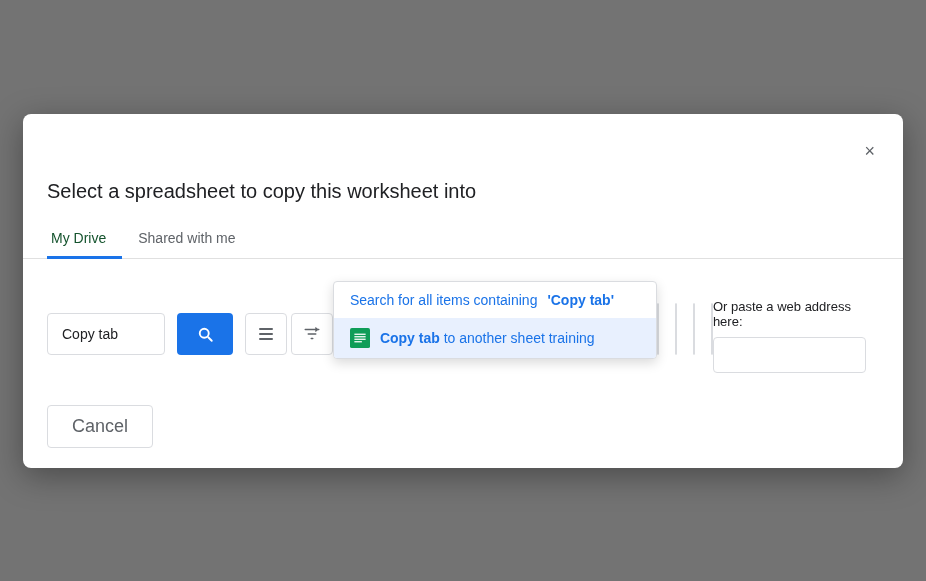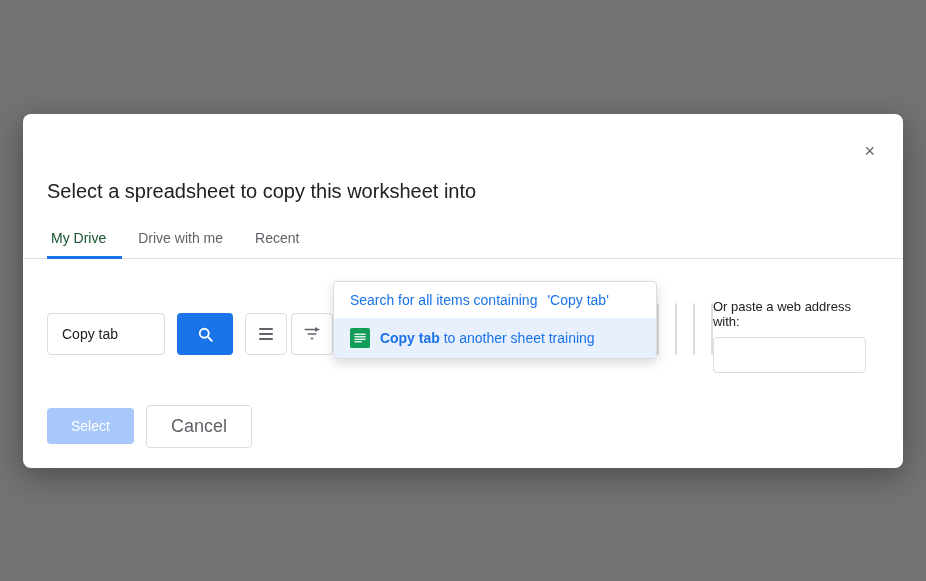--- a/index.html
+++ b/index.html
@@ -175,21 +175,21 @@
       display: flex;
       align-items: center;
       gap: 10px;
     }
 
     .dropdown-item.search-all {
       color: #1a73e8;
     }
 
     .dropdown-item.search-all span.query {
-      font-weight: 400;
+      font-weight: 700;
       text-align: right;
     }
 
     .dropdown-item.result {
       background: #e8f0fe;
       color: #1a73e8;
     }
 
     .dropdown-item.result .item-name-bold {
       font-weight: 700;
@@ -298,24 +298,21 @@
   <div class="modal-header">
     <h2 class="modal-title">Select a spreadsheet to copy this worksheet into</h2>
     <button class="close-btn">×</button>
   </div>
 
   <div class="tabs-row">
     <div class="tab active">
       <span>My Drive</span>
     </div>
     <div class="tab">
-      <span>Drive with me</span>
-    </div>
-    <div class="tab">
-      <span>Recent</span>
+      <span>Shared with me</span>
     </div>
   </div>
 
   <div class="modal-body">
 
     <div class="search-row">
       <div class="search-input-wrapper">
         <input class="search-input" type="text" value="Copy tab " style="">
       </div>
       <button class="search-btn">
@@ -364,24 +361,23 @@
     </div>
 
     <div class="file-cards-row">
       <div class="file-card"></div>
       <div class="file-card"></div>
       <div class="file-card"></div>
       <div class="file-card"></div>
     </div>
 
     <div class="web-address-section">
-      <div class="web-address-label">Or paste a web address with:</div>
+      <div class="web-address-label">Or paste a web address here:</div>
       <input class="web-address-input" type="text" placeholder="" style="">
     </div>
 
   </div>
 
   <div class="modal-footer">
-    <button class="btn-select">Select</button>
     <button class="btn-cancel">Cancel</button>
   </div>
 
 </div>
 
 </body></html>

